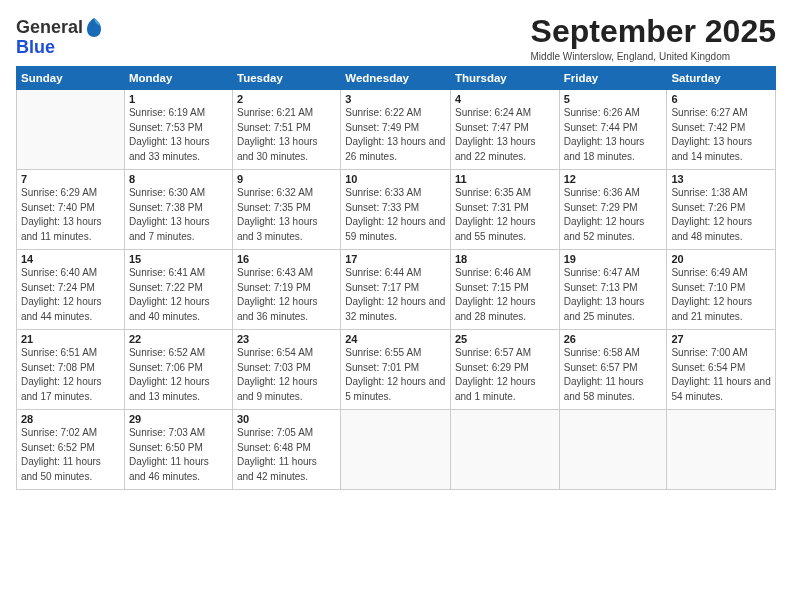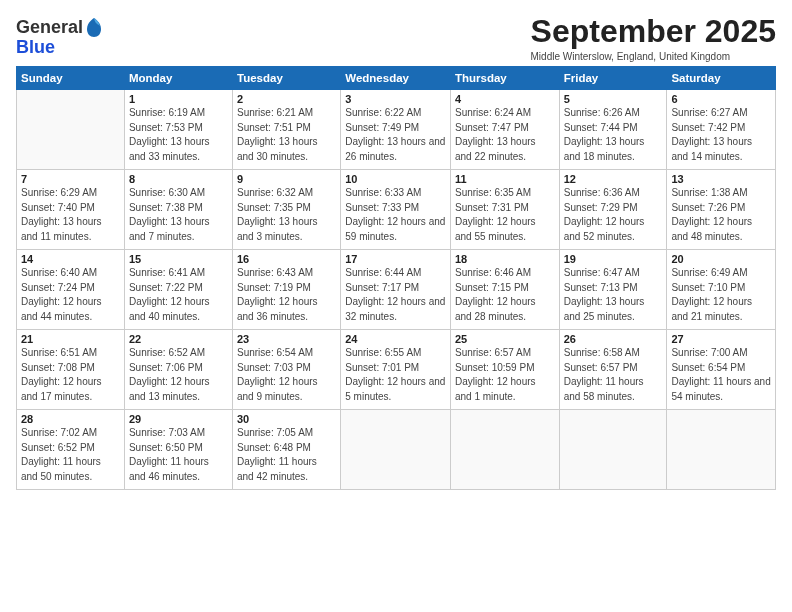--- a/index.html
+++ b/index.html
@@ -324,21 +324,21 @@
             <div class="sun-info">
               <div>Sunrise: 6:55 AM</div>
               <div>Sunset: 7:01 PM</div>
               <div>Daylight: 12 hours and 5 minutes.</div>
             </div>
           </td>
           <td>
             <span class="day-num">25</span>
             <div class="sun-info">
               <div>Sunrise: 6:57 AM</div>
-              <div>Sunset: 10:59 PM</div>
+              <div>Sunset: 6:29 PM</div>
               <div>Daylight: 12 hours and 1 minute.</div>
             </div>
           </td>
           <td>
             <span class="day-num">26</span>
             <div class="sun-info">
               <div>Sunrise: 6:58 AM</div>
               <div>Sunset: 6:57 PM</div>
               <div>Daylight: 11 hours and 58 minutes.</div>
             </div>

